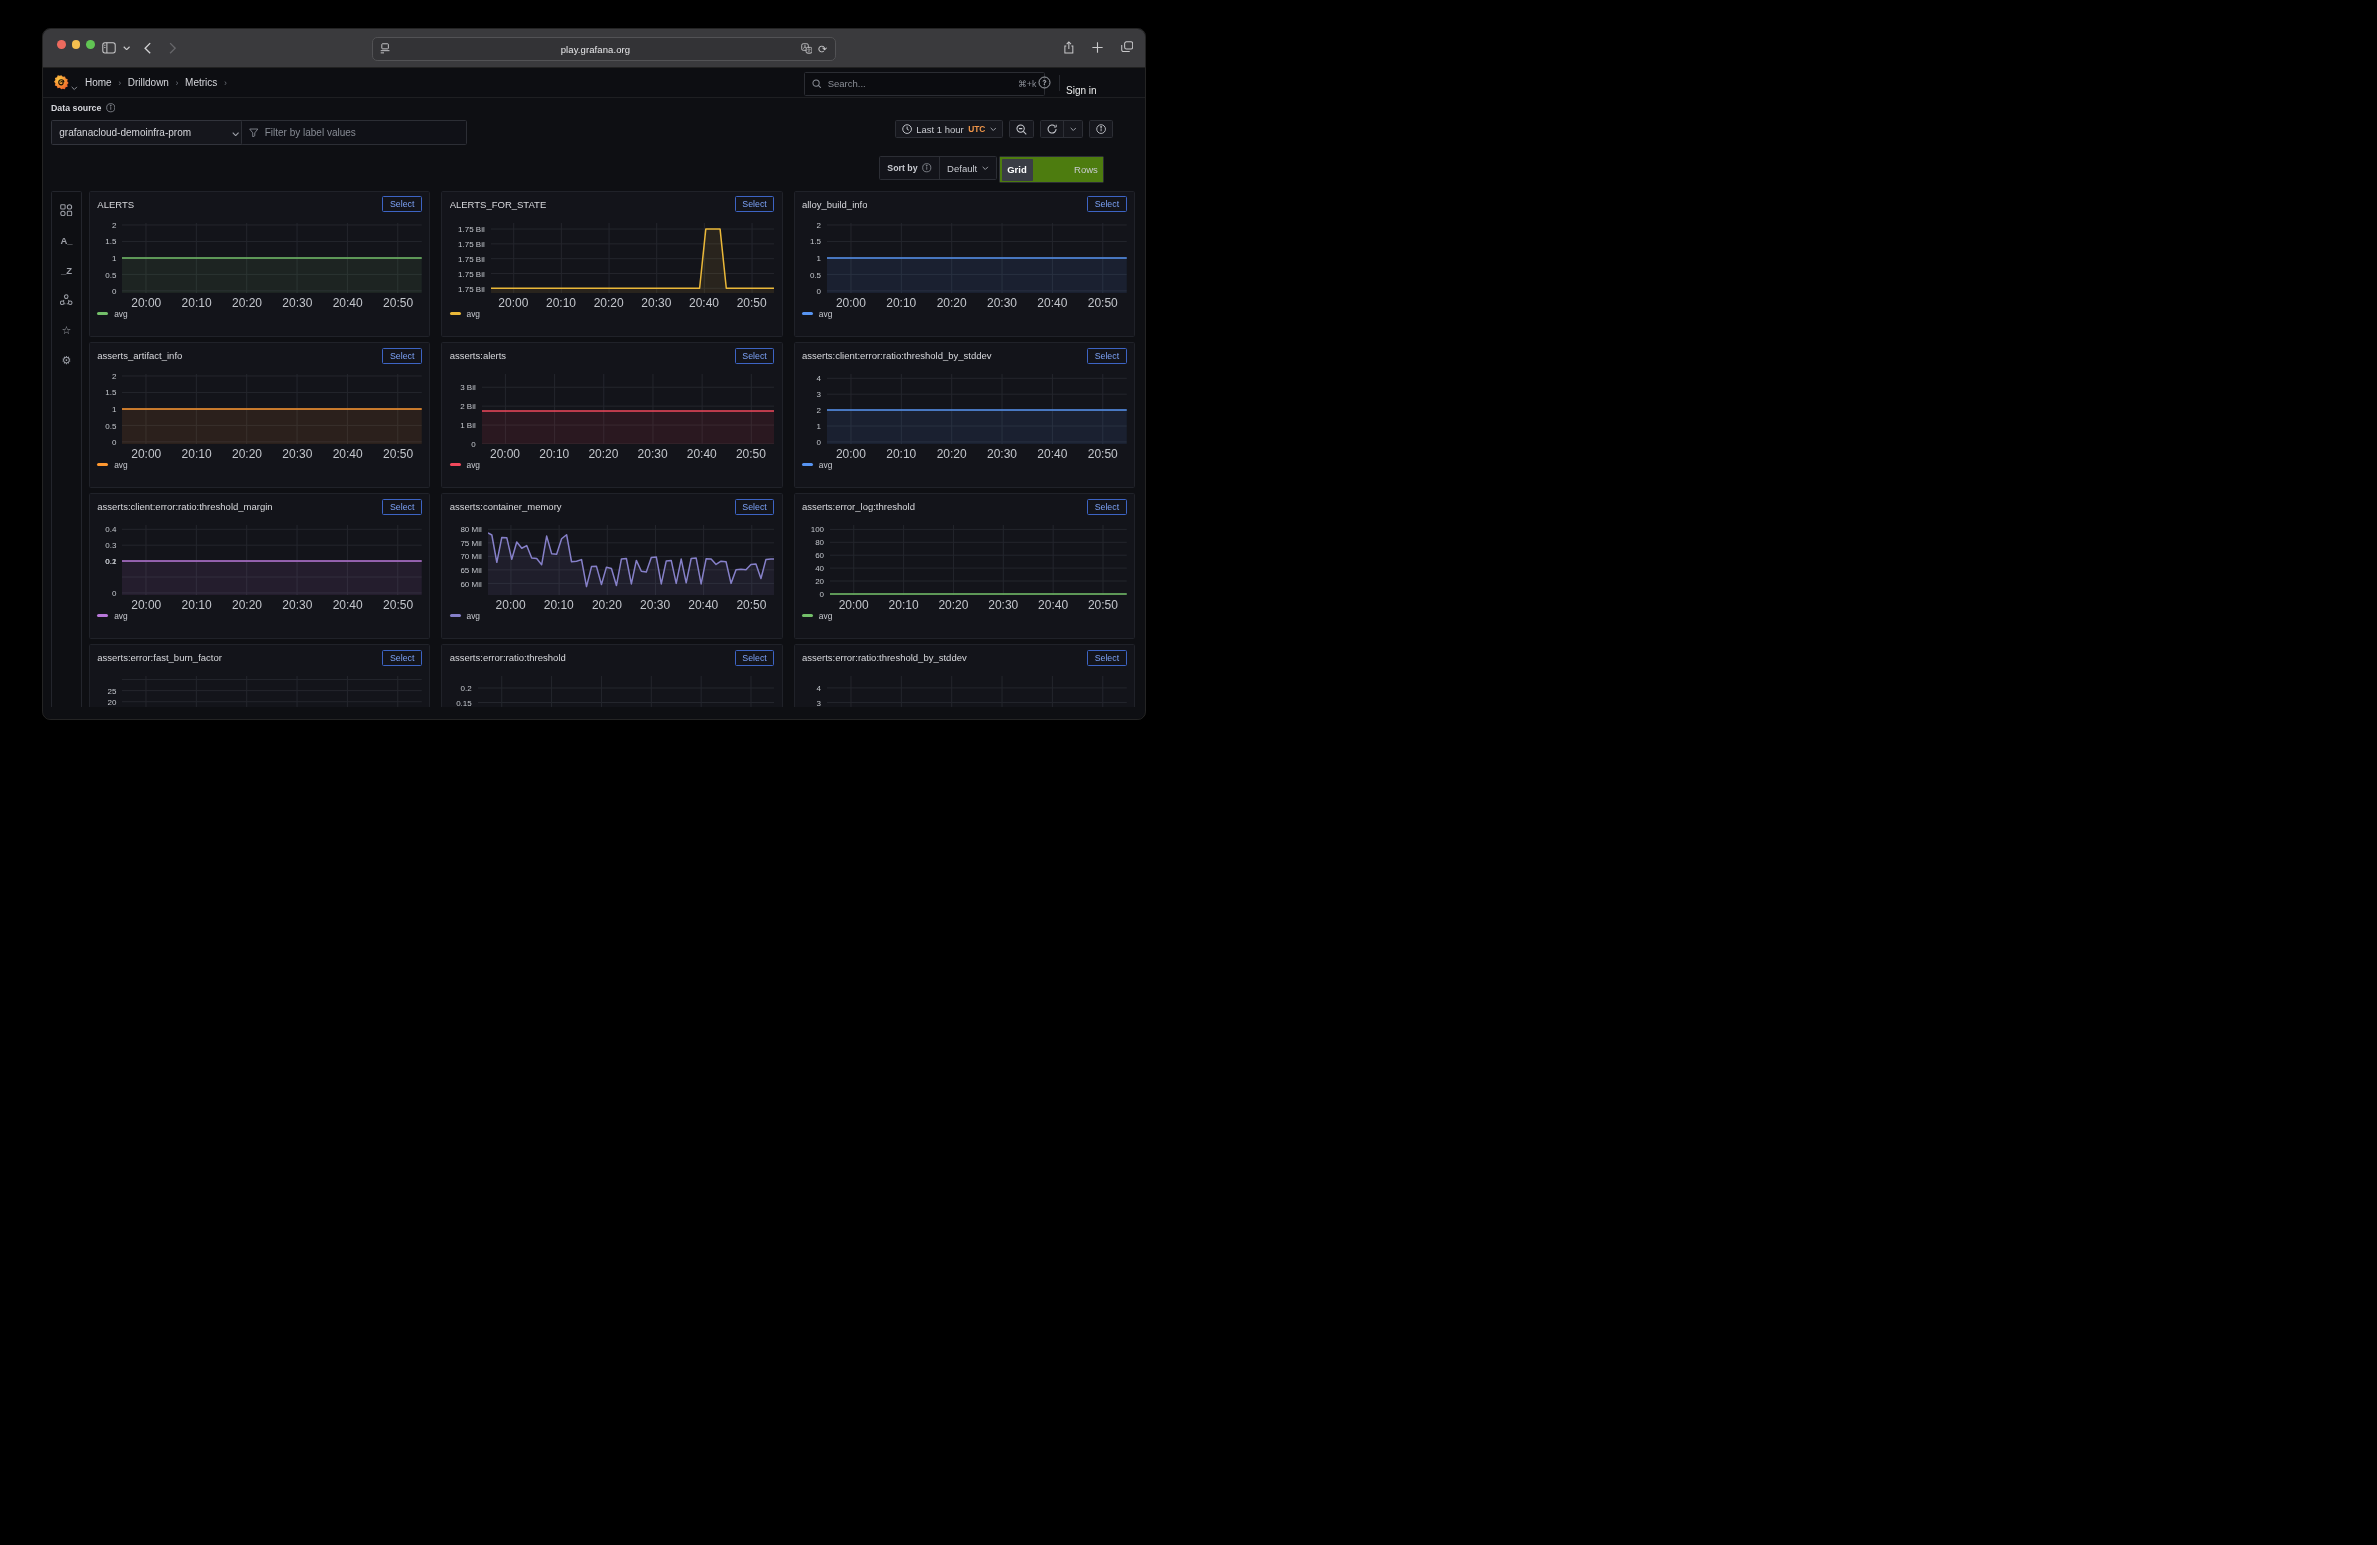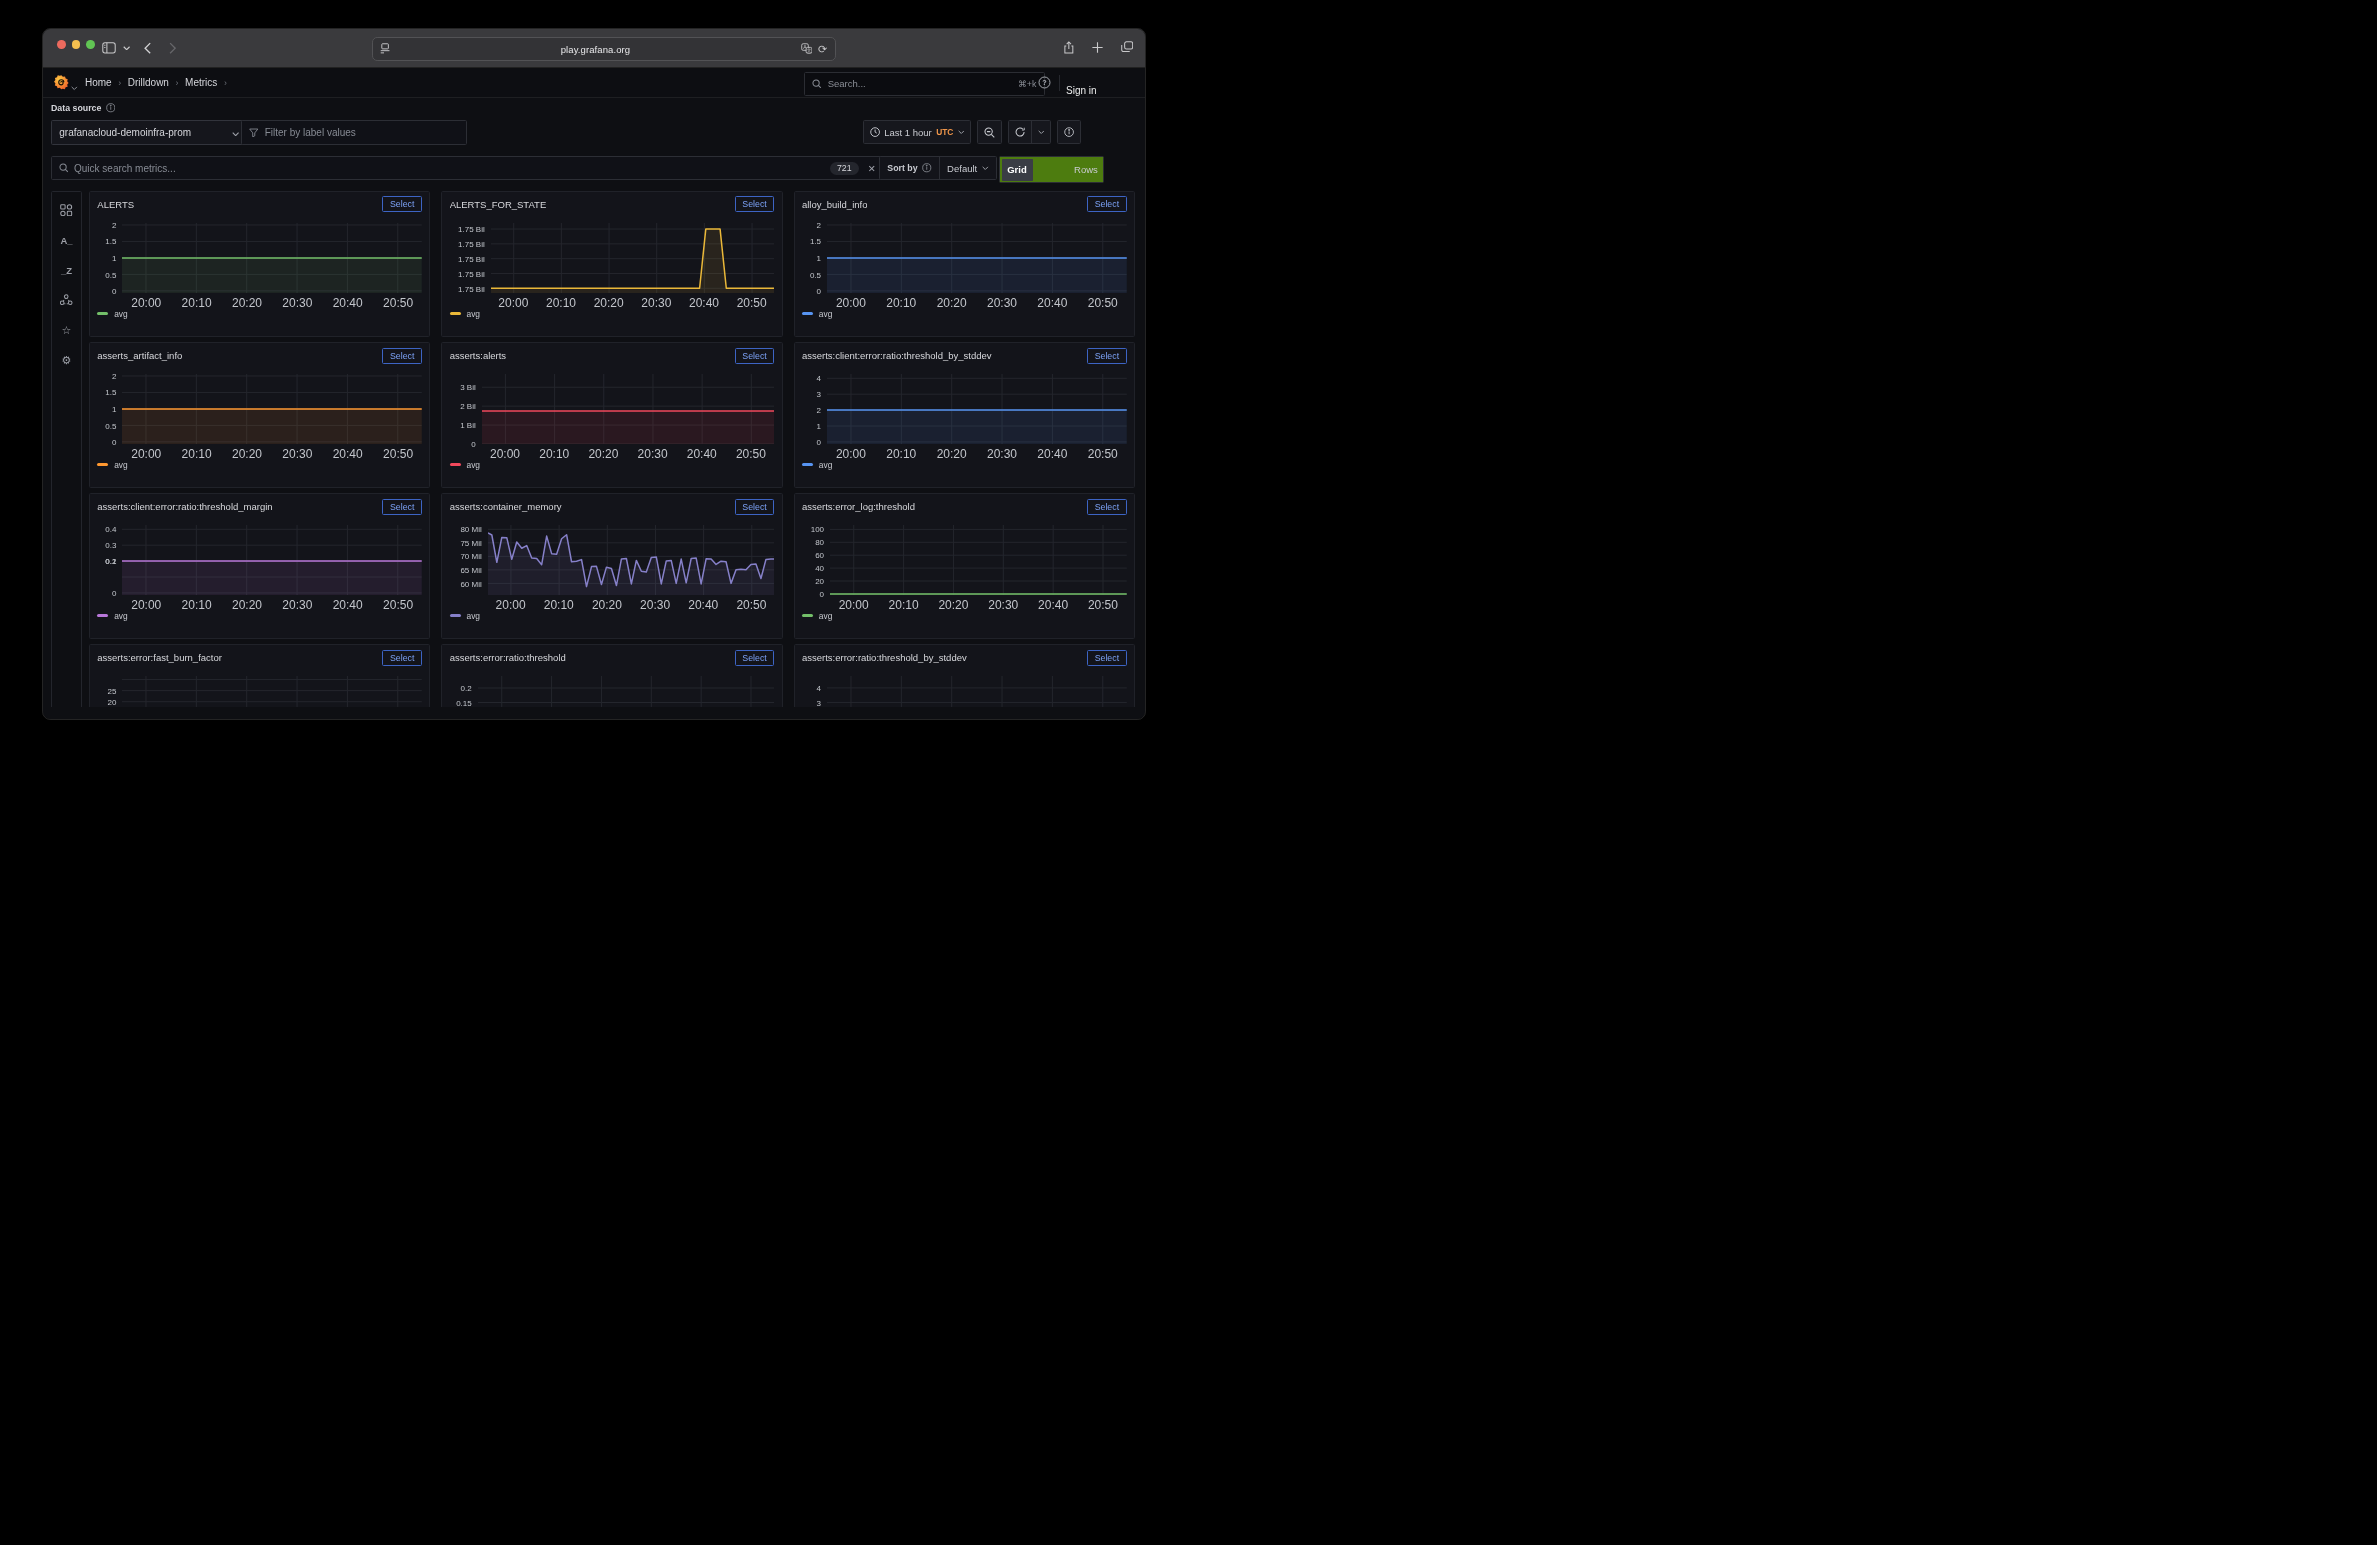--- a/index.html
+++ b/index.html
@@ -39,21 +39,21 @@
   .ds-label{position:absolute;left:8px;top:74px;display:flex;align-items:center;gap:4.4px;
             font-size:8.8px;font-weight:700;color:#d5d6db;}
   .ds-label svg{color:#8e9199}
   .ds-select{position:absolute;left:8px;top:91px;width:180px;height:23.4px;background:#15161c;
              border:0.7px solid #32343c;border-radius:1.5px;display:flex;align-items:center;
              padding:0 7.3px;font-size:10px;color:#d5d6db;gap:5.9px;cursor:pointer;}
   .ds-select .chev{margin-left:auto;color:#9da0a8}
   .filter-input{position:absolute;left:198px;top:91px;width:209px;height:23.4px;background:#101117;
              border:0.7px solid #2c2e35;border-radius:1.5px;display:flex;align-items:center;
              padding:0 7.3px;font-size:10px;color:#878b94;gap:5.9px;}
-  .time-cluster{position:absolute;top:91px;right:64px;display:flex;gap:5.9px;height:24px;}
+  .time-cluster{position:absolute;top:91px;right:32px;display:flex;gap:5.9px;height:18px;}
   .tc-btn{display:flex;align-items:center;background:#16171d;border:0.7px solid #2c2e35;border-radius:1.5px;
           color:#c9cbd1;font-size:9.5px;padding:0 5.9px;gap:4.4px;cursor:pointer;}
   .tc-group{display:flex;background:#16171d;border:0.7px solid #2c2e35;border-radius:1.5px;}
   .tc-seg{display:flex;align-items:center;padding:0 5.9px;color:#c9cbd1;cursor:pointer;}
   .tc-seg+.tc-seg{border-left:0.7px solid #2c2e35;}
   .utc{color:#f0964a;font-weight:700;font-size:8.4px;}
   
   .qs{position:absolute;left:8px;top:127px;width:820px;height:22px;background:#101117;
       border:0.7px solid #2c2e35;border-radius:1.5px;display:flex;align-items:center;padding:0 6.6px;
       font-size:10px;color:#878b94;gap:5.9px;}
@@ -277,29 +277,20 @@
       </div>
       <div class="tc-btn">
         <svg width="10.2" height="10.2" viewBox="0 0 14 14" fill="none" stroke="#c9cbd1" stroke-width="1.2">
           <circle cx="7" cy="7" r="6"></circle>
             <line x1="7" y1="6" x2="7" y2="10"></line>
             <circle cx="7" cy="4" r="0.7" fill="#c9cbd1"></circle>
           </svg>
       </div>
     </div>
 
-    <div class="qs">
-      <svg width="9.5" height="9.5" viewBox="0 0 14 14" fill="none" stroke="#878b94" stroke-width="1.5">
-        <circle cx="6" cy="6" r="4.6"></circle>
-          <line x1="9.4" y1="9.4" x2="13" y2="13"></line>
-        </svg>
-      <span>Quick search metrics...</span>
-      <span class="count-pill">721</span>
-      <span class="qs-x">✕</span>
-    </div>
     <div class="sort-group">
       <div class="sort-lab">
         <span>Sort by</span>
         <svg width="9.5" height="9.5" viewBox="0 0 14 14" fill="none" stroke="#8e9199" stroke-width="1.2">
           <circle cx="7" cy="7" r="6"></circle>
             <line x1="7" y1="6" x2="7" y2="10"></line>
             <circle cx="7" cy="4" r="0.7" fill="#8e9199"></circle>
           </svg>
       </div>
       <div class="sort-val">

